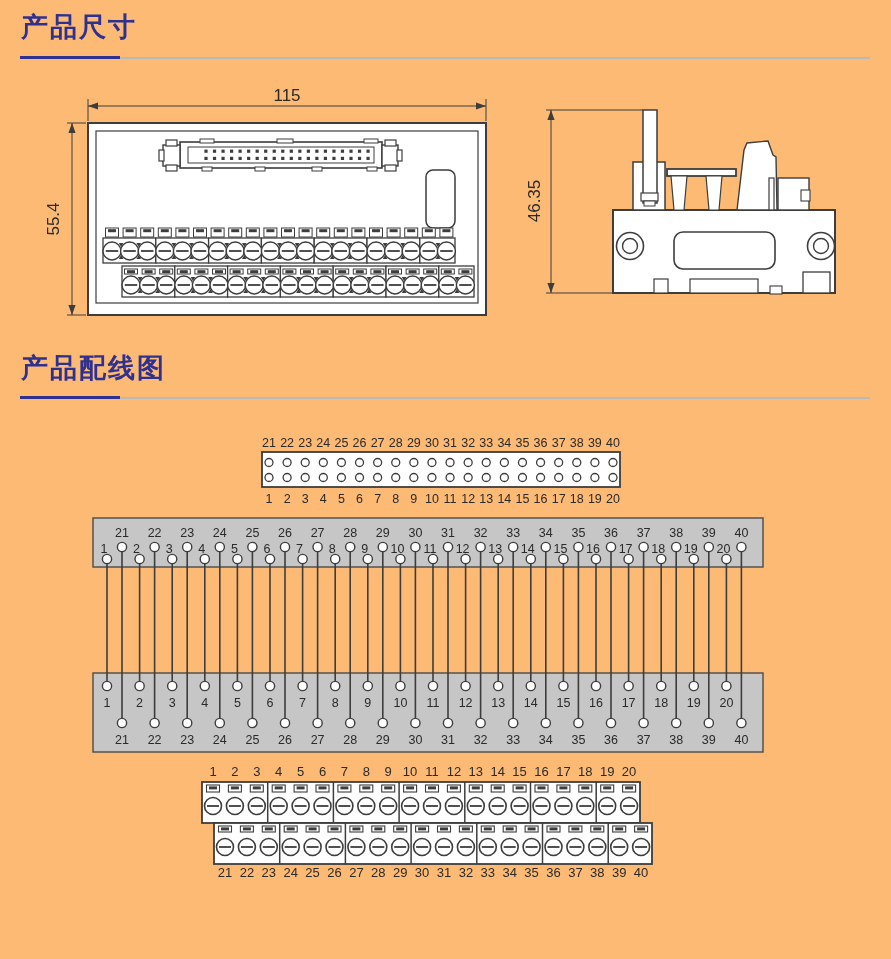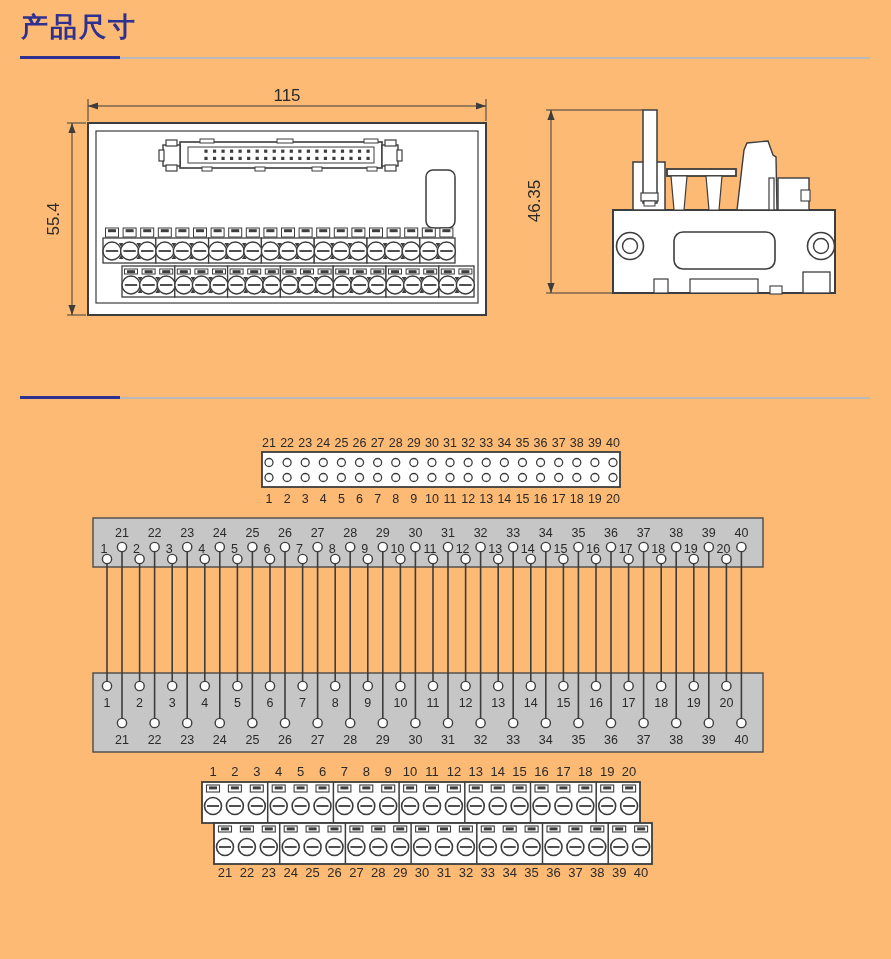--- a/index.html
+++ b/index.html
@@ -377,20 +377,21 @@
         <rect x="674" y="232" width="101" height="37" rx="9" fill="#fff" stroke="#3d3d3d" stroke-width="1.6"></rect>
         <g>
           <rect x="654" y="279" width="14" height="14" rx="0" fill="#fff" stroke="#3d3d3d" stroke-width="1.2"></rect>
           <rect x="690" y="279" width="68" height="14" rx="0" fill="#fff" stroke="#3d3d3d" stroke-width="1.2"></rect>
           <rect x="770" y="286" width="12" height="8" rx="0" fill="#fff" stroke="#3d3d3d" stroke-width="1.1"></rect>
           <rect x="803" y="272" width="27" height="21" rx="0" fill="#fff" stroke="#3d3d3d" stroke-width="1.3"></rect>
         </g>
       </g>
     </svg>
 
+  <div class="section-title title-2" style="color: rgb(47, 49, 144);">产品配线图</div>
   <div class="rule rule-2">
     <div class="blue" style="background: rgb(47, 49, 144);"></div>
     <div class="gray" style="background: rgb(185, 185, 185);"></div>
   </div>
 
   <svg id="svg-wiring" width="891" height="470" viewBox="0 425 891 470">
       <g>
         <rect x="262" y="452" width="358" height="35" rx="0" fill="#fff" stroke="#3d3d3d" stroke-width="1.8"></rect>
         <text x="269" y="447" text-anchor="middle" font-size="12.5" fill="#2a2a2a">21</text>
         <circle cx="269" cy="462.5" r="4" fill="#fff" stroke="#3d3d3d" stroke-width="1.3"></circle>

